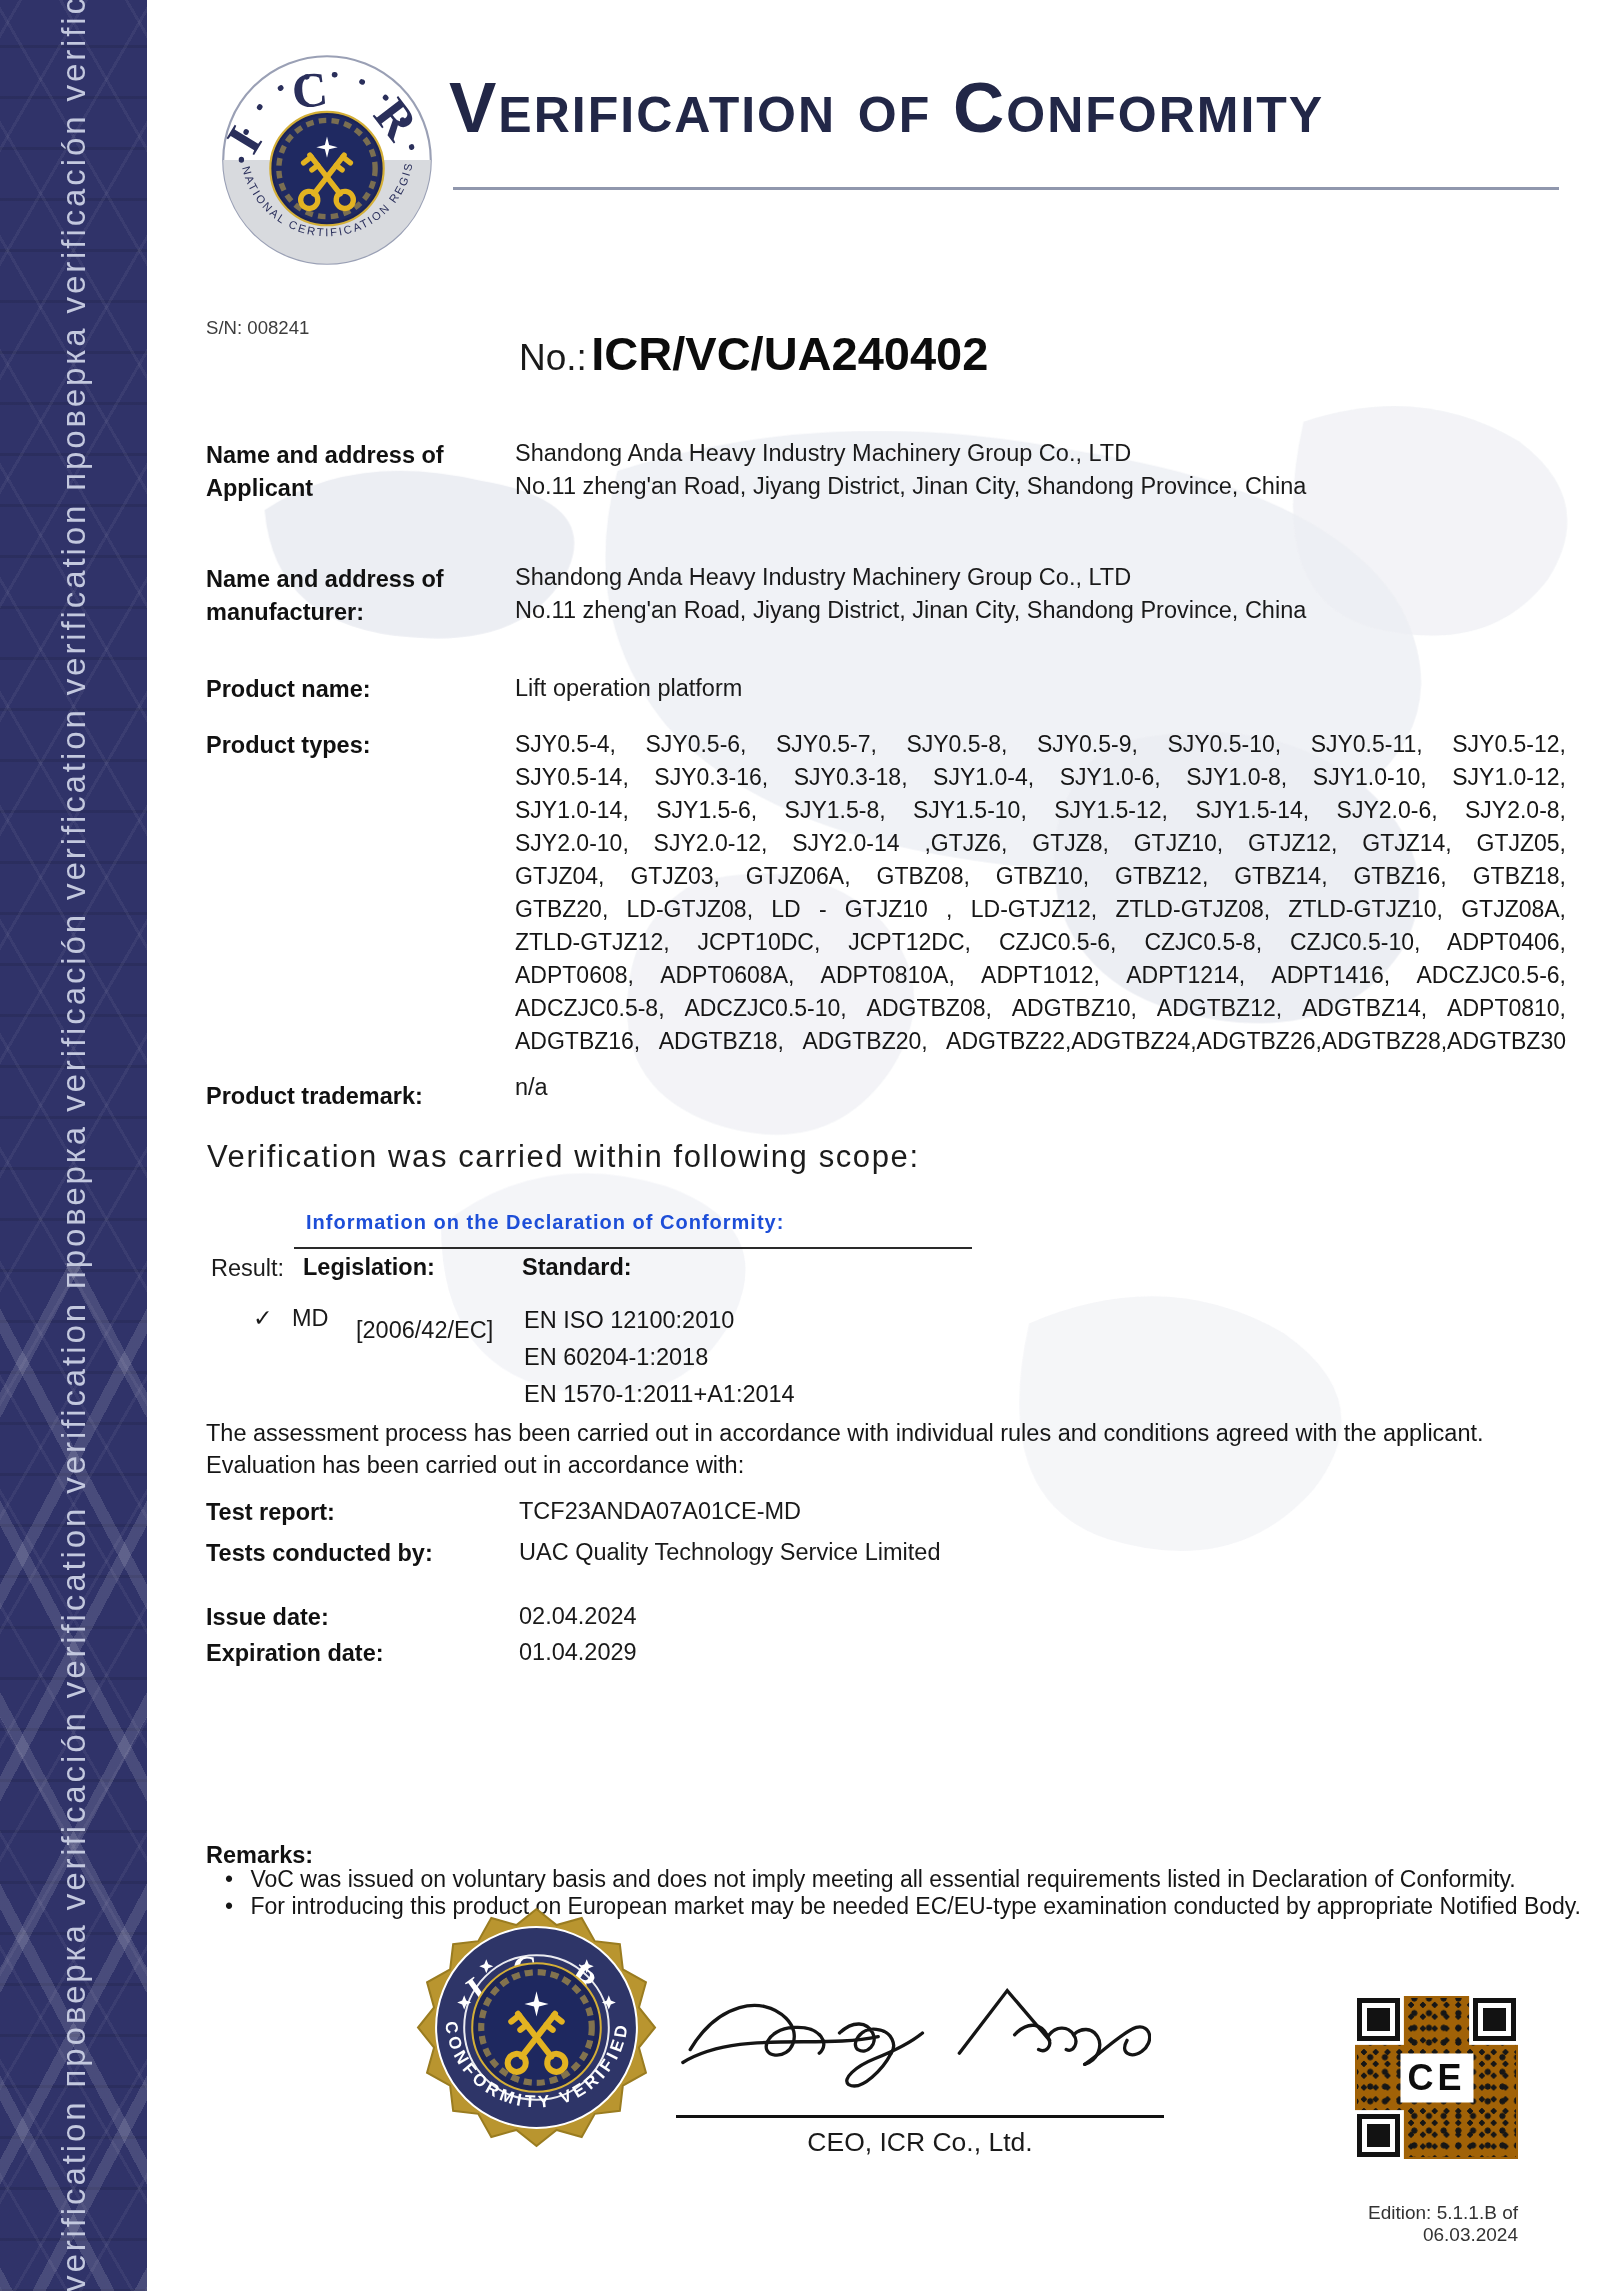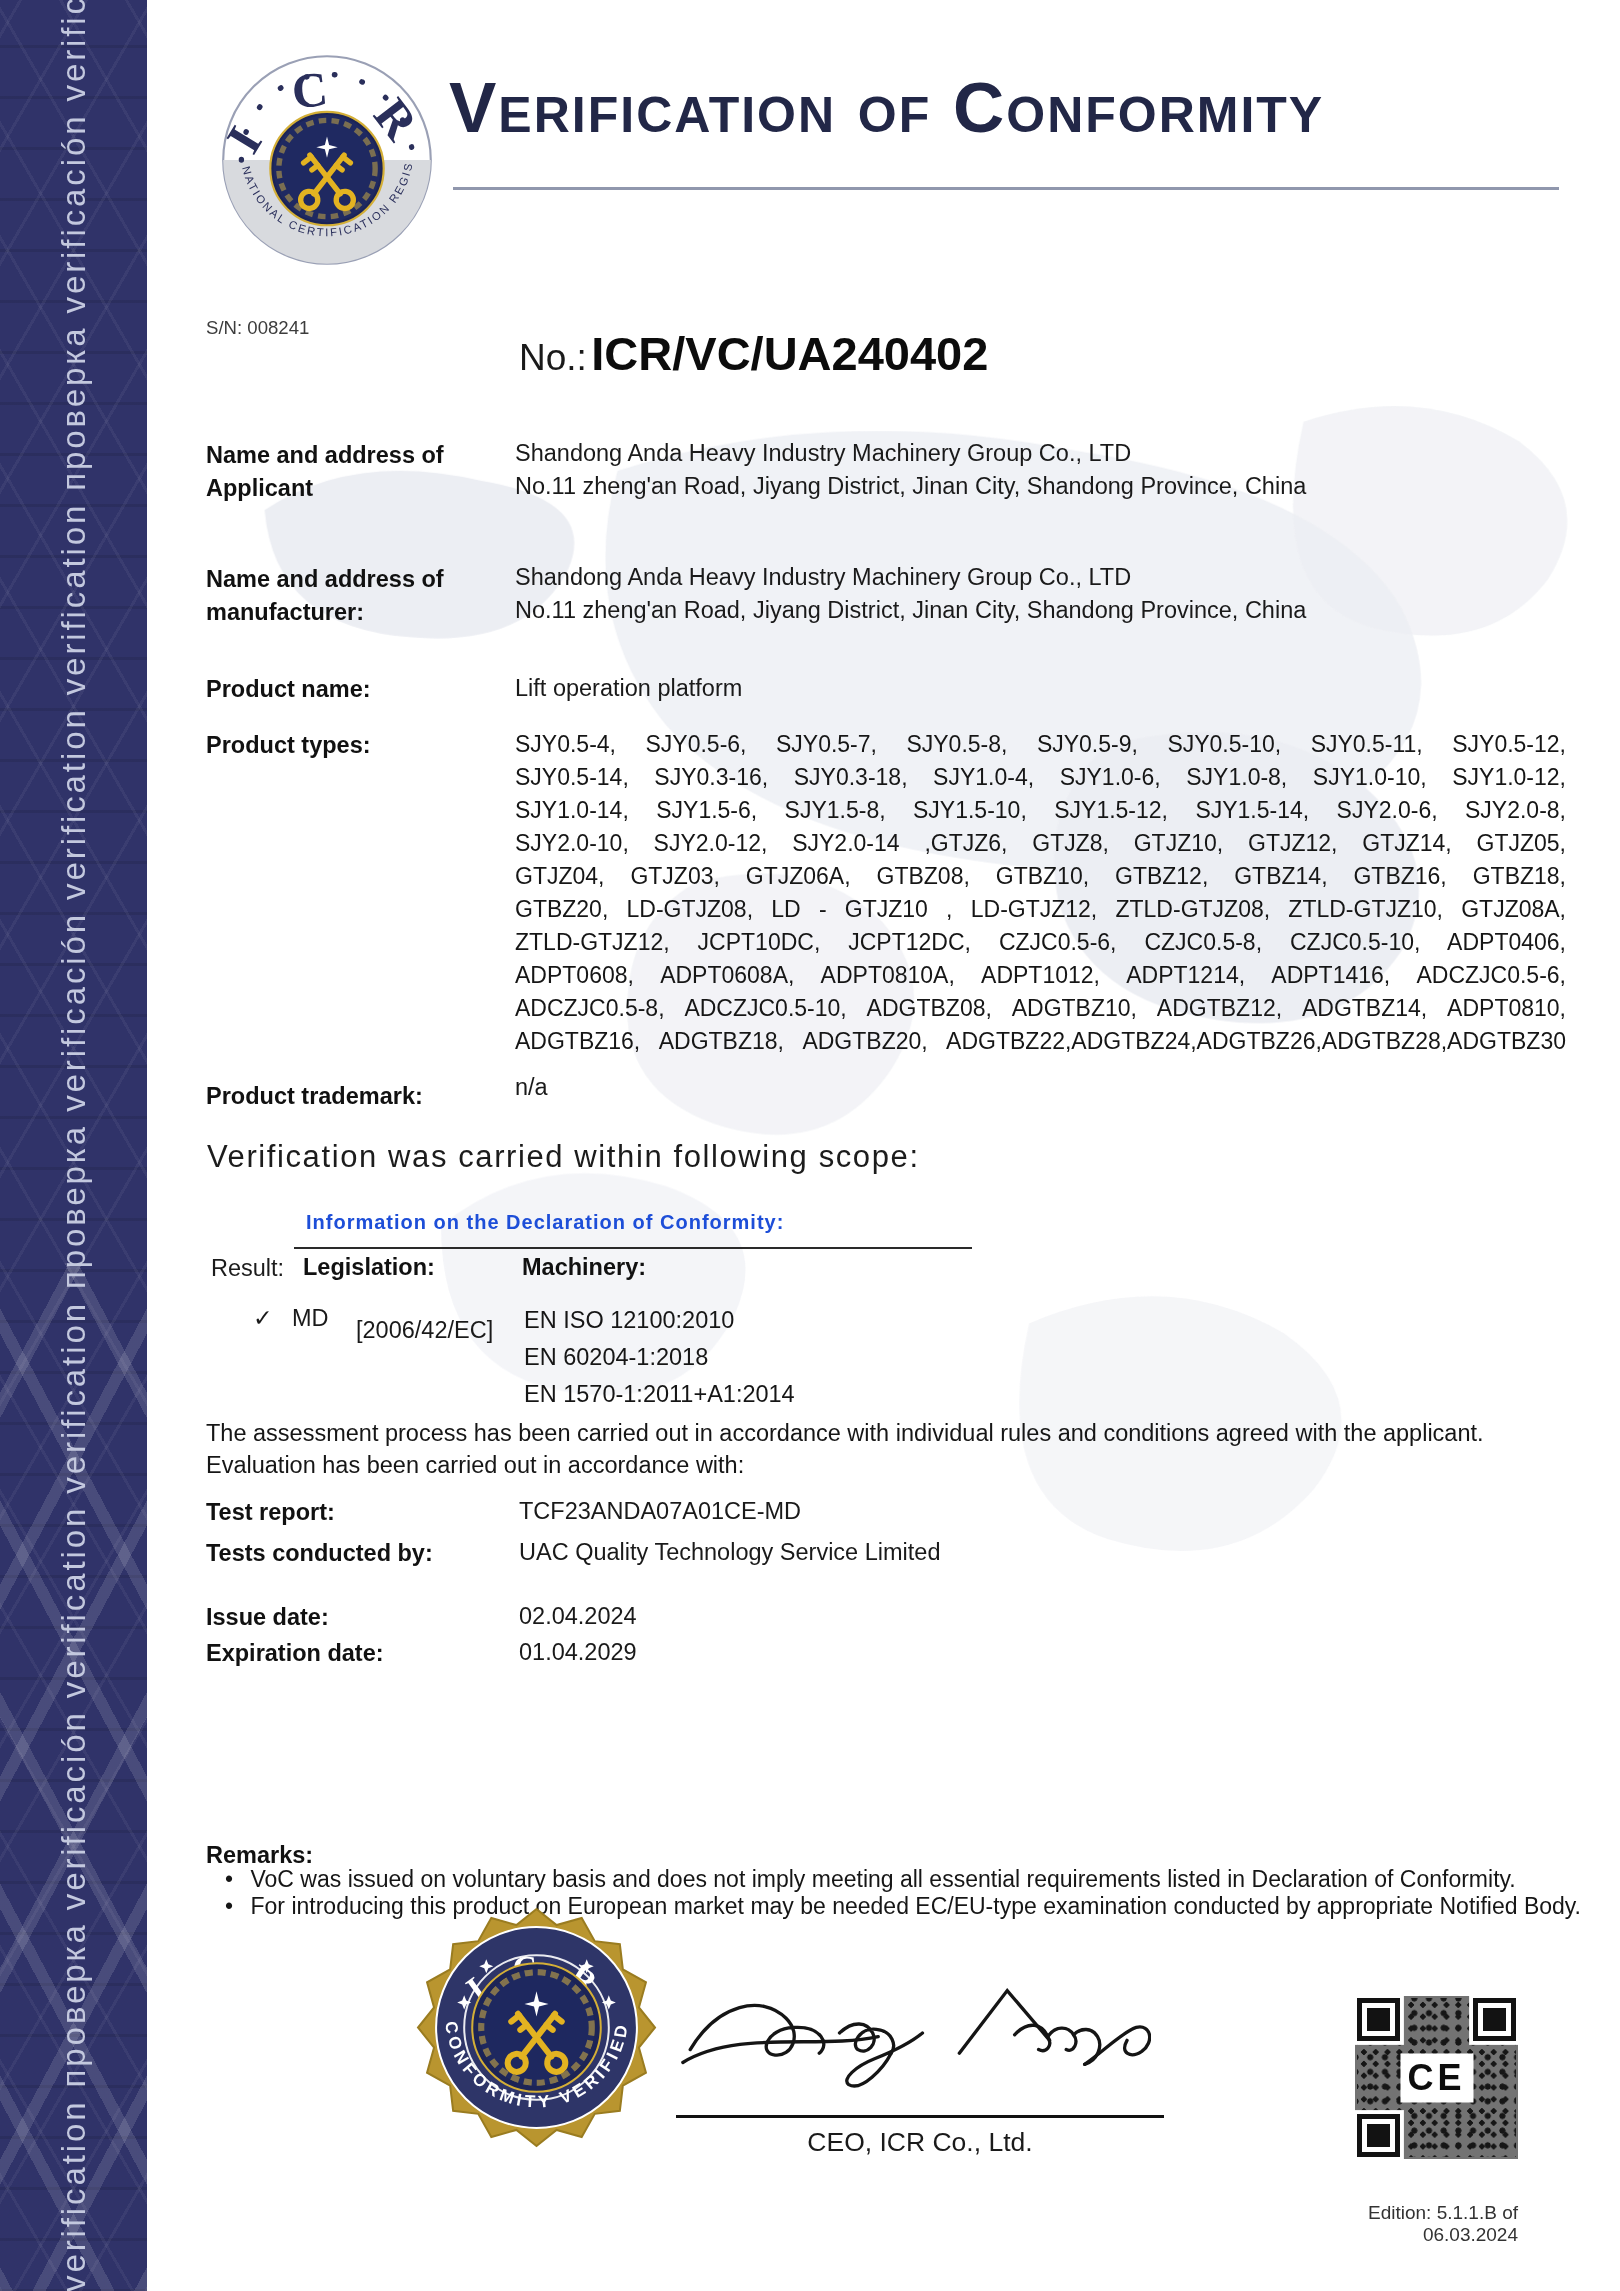--- a/index.html
+++ b/index.html
@@ -40,21 +40,21 @@
   .bold24{font-size:23.5px;font-weight:bold;color:#111;}
   .std{font-size:23.5px;line-height:37px;color:#161616;}
   .para{font-size:23.5px;line-height:32px;color:#161616;width:1313px;}
   .remark-li{font-size:23px;line-height:26.5px;color:#161616;}
   .bullet{display:inline-block;width:25.5px;}
   .footer-line{font-size:25.5px;line-height:36px;color:#1a1a1a;}
   .ceo{font-size:26.5px;color:#1a1a1a;text-align:center;width:488px;}
   .sig-rule{background:#111;height:2.9px;width:488px;}
   .edition{font-size:19px;color:#333;width:214px;text-align:right;}
   
-  .qr{position:absolute;width:163px;height:163px;background:#737373;}
+  .qr{position:absolute;width:163px;height:163px;background:#a16207;}
   .qr-dots{position:absolute;inset:2px;
     background-image:
       radial-gradient(circle,#161616 30%,transparent 34%),
       radial-gradient(circle,#161616 27%,transparent 32%);
     background-size:11.8px 11.8px,14.7px 14.7px;background-position:1px 1px,5.9px 7.8px;}
   .qr-finder{position:absolute;width:33px;height:33px;border:5.9px solid #121212;background:#fff;
     box-shadow:0 0 0 3.9px #fff;}
   .qr-finder::after{content:"";position:absolute;inset:4.9px;background:#121212;}
   .qr-ce{position:absolute;left:50%;top:50%;transform:translate(-50%,-50%);
     width:73px;height:49px;background:#fff;display:flex;align-items:center;justify-content:center;
@@ -165,21 +165,21 @@
 
     <div class="abs lbl" style="left:206px;top:1072px;margin-top:8px;">Product trademark:</div>
     <div class="abs val" style="left:515px;top:1071px;">n/a</div>
 
     <div class="abs scope-intro" style="left:207px;top:1139px;">Verification was carried within following scope:</div>
     <div class="abs doc-heading" style="left:306px;top:1211px;">Information on the Declaration of Conformity:</div>
     <div class="abs heading-rule" style="left:294px;top:1247px;width:678px;"></div>
 
     <div class="abs result-lbl" style="left:211px;top:1255px;">Result:</div>
     <div class="abs bold24" style="left:303px;top:1254px;">Legislation:</div>
-    <div class="abs bold24" style="left:522px;top:1254px;">Machinery:</div>
+    <div class="abs bold24" style="left:522px;top:1254px;">Standard:</div>
 
     <div class="abs val" style="left:253px;top:1302px;">✓</div>
     <div class="abs val" style="left:292px;top:1302px;">MD</div>
     <div class="abs val" style="left:356px;top:1302px;margin-top:12px;">[2006/42/EC]</div>
     <div class="abs std" style="left:524px;top:1302px;">
       <div>EN ISO 12100:2010</div>
       <div>EN 60204-1:2018</div>
       <div>EN 1570-1:2011+A1:2014</div>
     </div>
 

